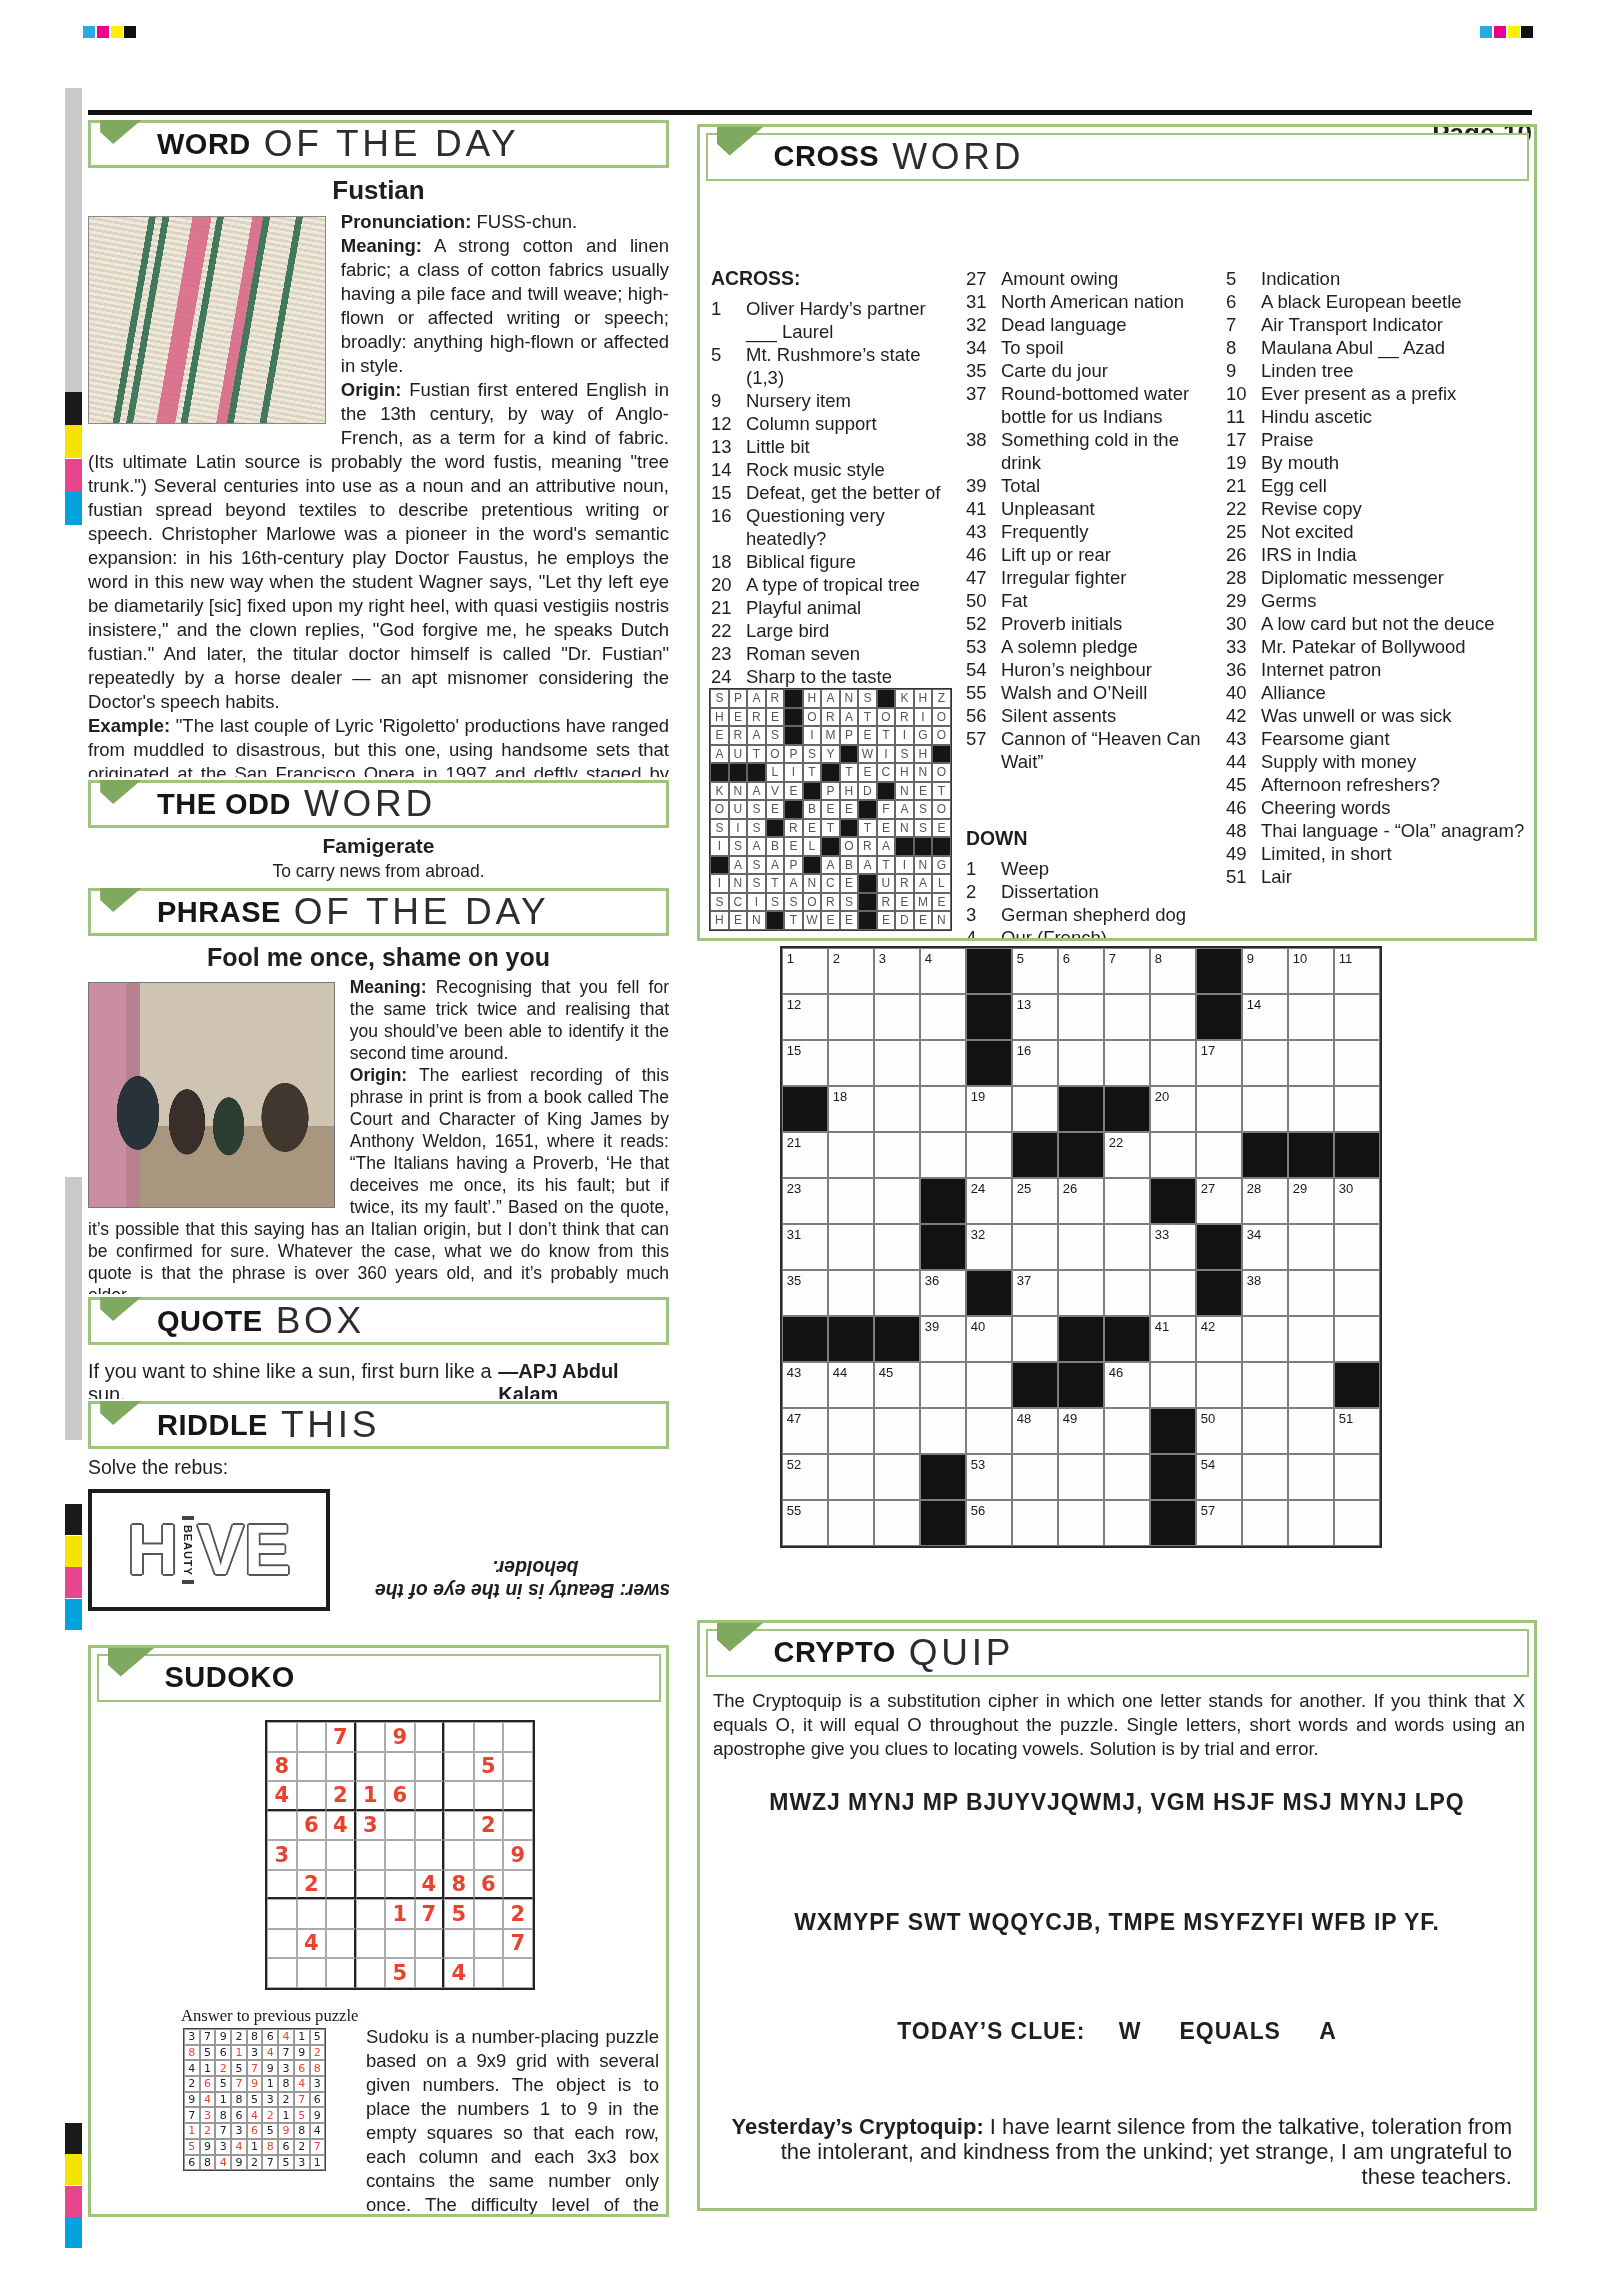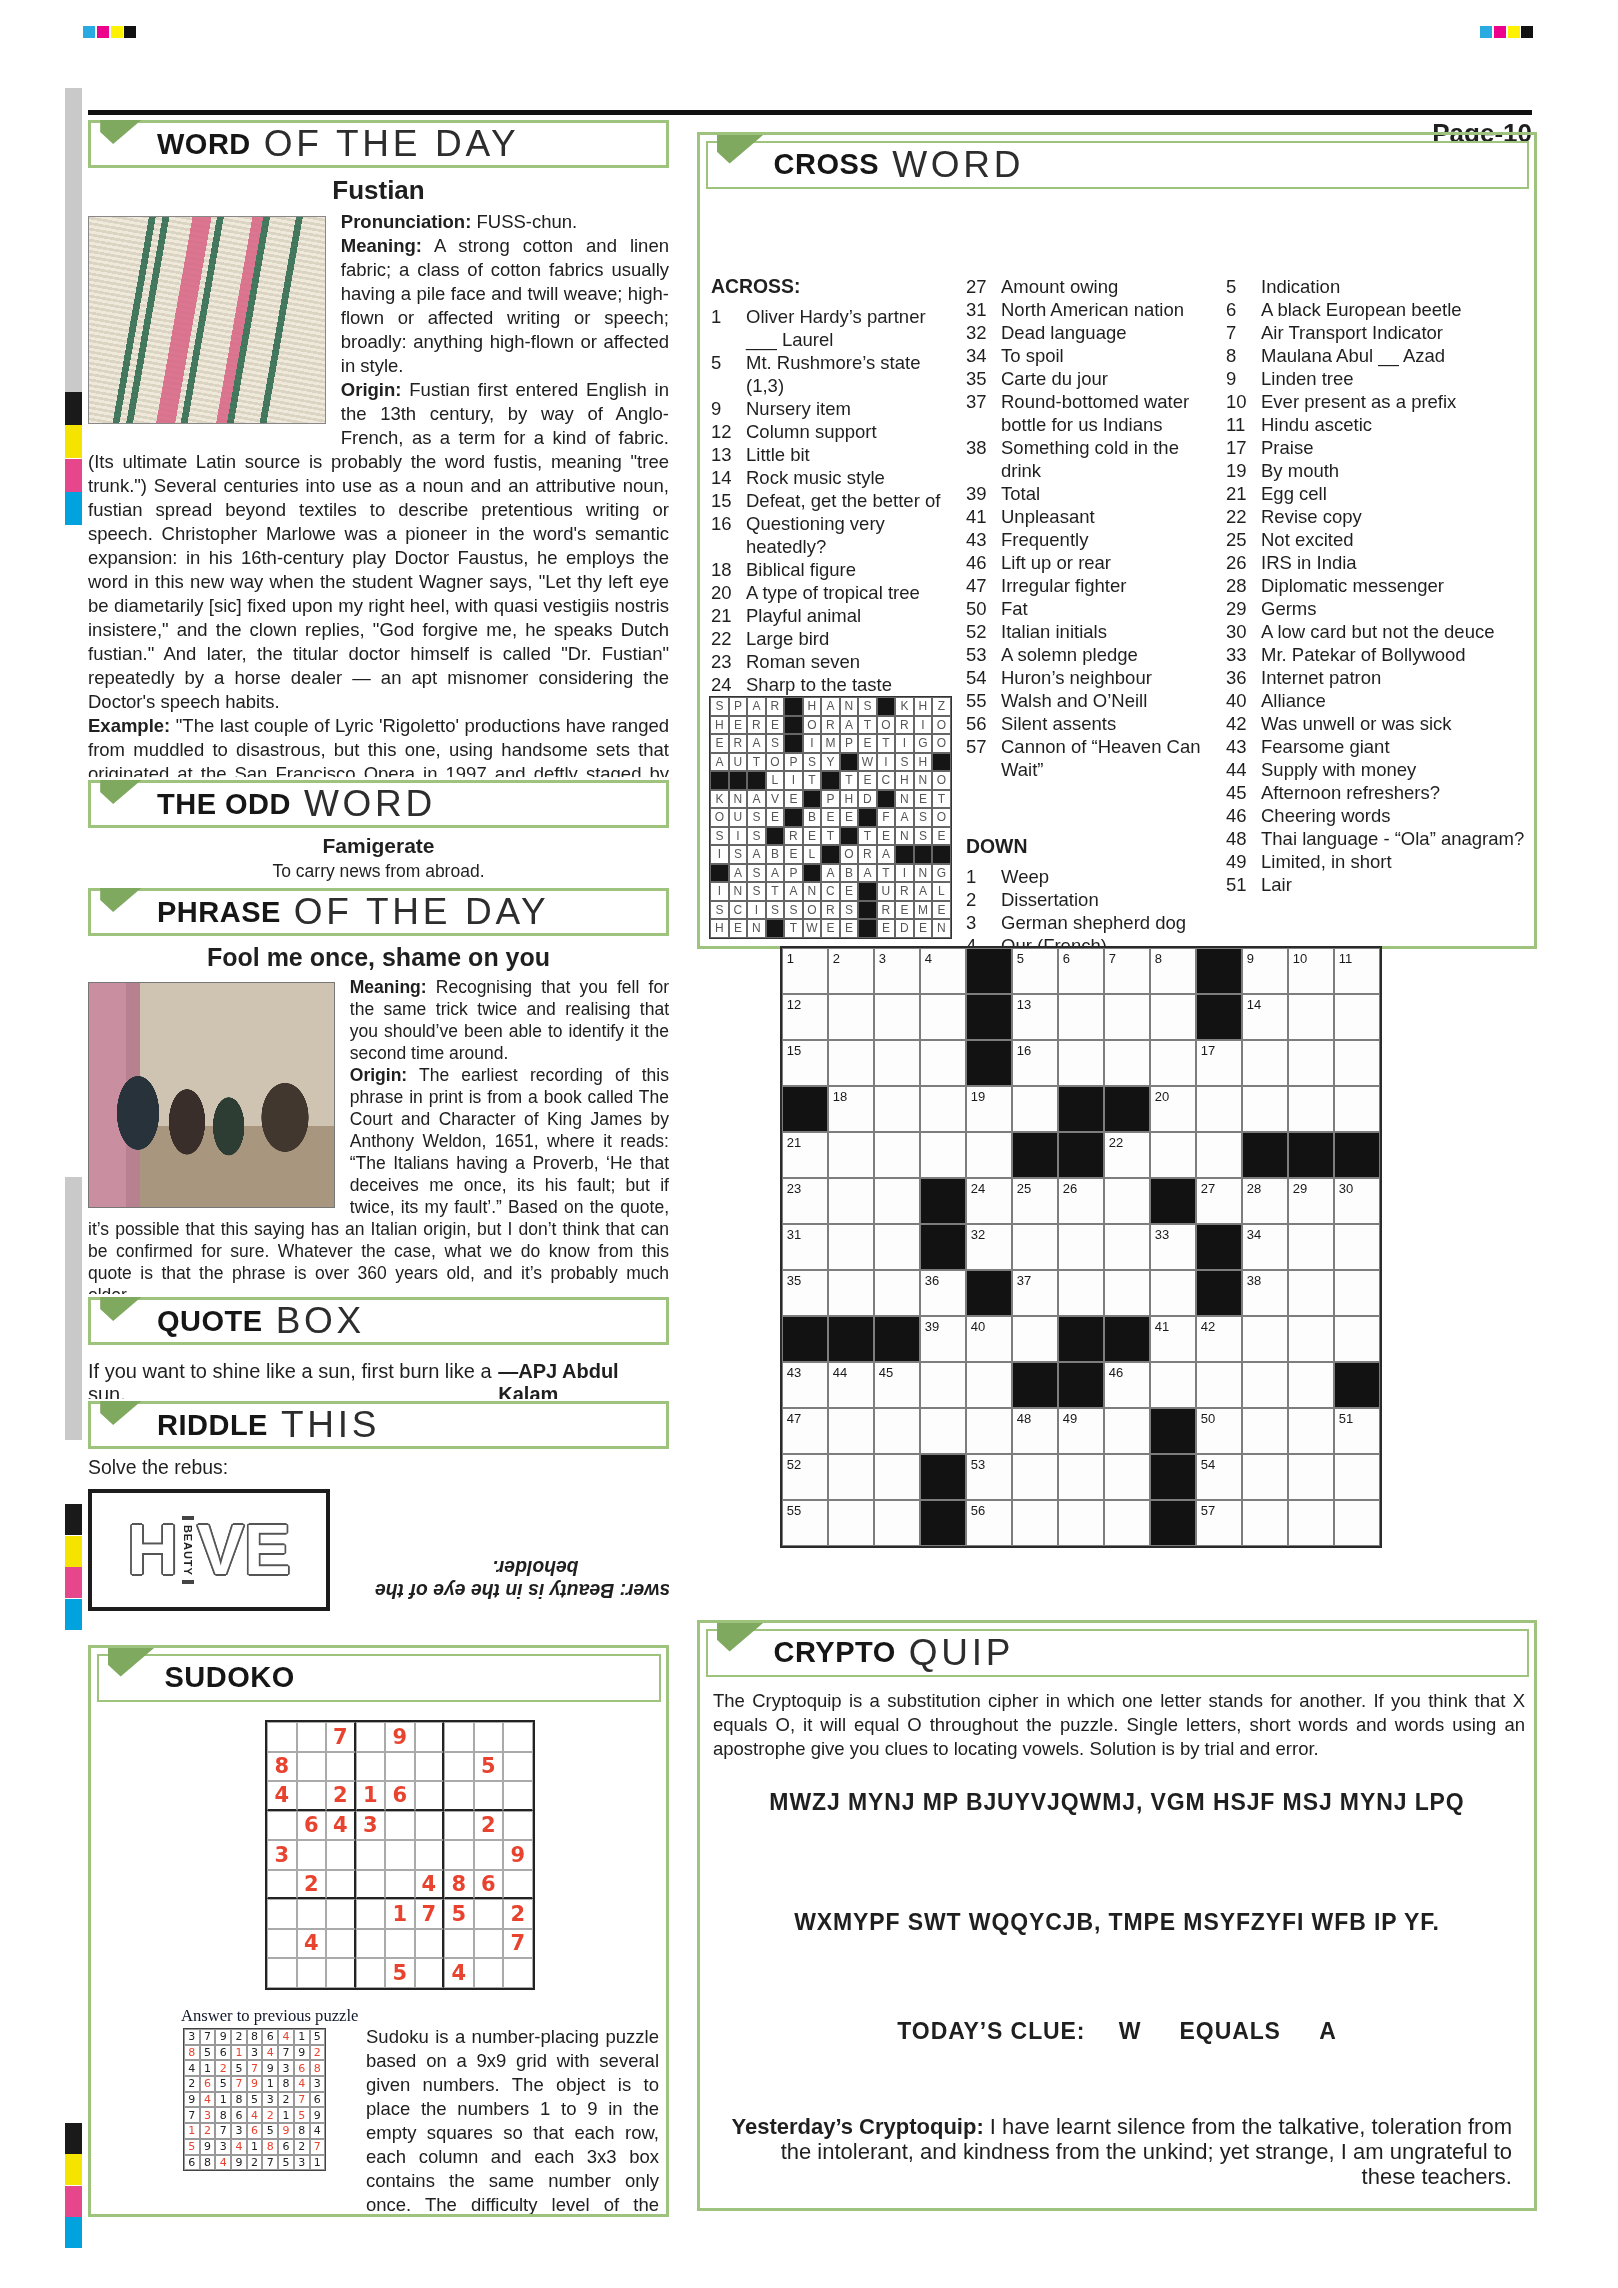--- a/index.html
+++ b/index.html
@@ -359,21 +359,21 @@
         <div class="sa">9</div>
         <div class="sa">2</div>
         <div class="sa tr">7</div>
         <div class="sa">5</div>
         <div class="sa">3</div>
         <div class="sa">1</div>
       </div>
     <div class="bt" style="position:absolute; left:275px; top:377px; width:293px; font-size:18.5px;">Sudoku is a number-placing puzzle based on a 9x9 grid with several given numbers. The object is to place the numbers 1 to 9 in the empty squares so that each row, each column and each 3x3 box contains the same number only once. The difficulty level of the Concept is Sudoku increases from Monday to Sunday.</div>
   </div>
 
-  <div class="sec greenbox" style="left:697px; top:132px; width:840px; height:817px;">
+  <div class="sec greenbox" style="left:697px; top:124px; width:840px; height:817px;">
     <div class="hdrbox">
       <div class="flag"></div>
       <span class="hk1">CROSS</span>
       <span class="hk2">WORD</span>
     </div>
 
     <div class="cluecol" style="left:11px; top:140px; width:247px;">
       <div class="title">ACROSS:</div>
       <div id="across-col1">
           <div class="clue">
@@ -656,21 +656,21 @@
           <div class="clue">
             <span class="cn">47</span>
             <span class="ct">Irregular fighter</span>
           </div>
           <div class="clue">
             <span class="cn">50</span>
             <span class="ct">Fat</span>
           </div>
           <div class="clue">
             <span class="cn">52</span>
-            <span class="ct">Italian initials</span>
+            <span class="ct">Proverb initials</span>
           </div>
           <div class="clue">
             <span class="cn">53</span>
             <span class="ct">A solemn pledge</span>
           </div>
           <div class="clue">
             <span class="cn">54</span>
             <span class="ct">Huron’s neighbour</span>
           </div>
           <div class="clue">

